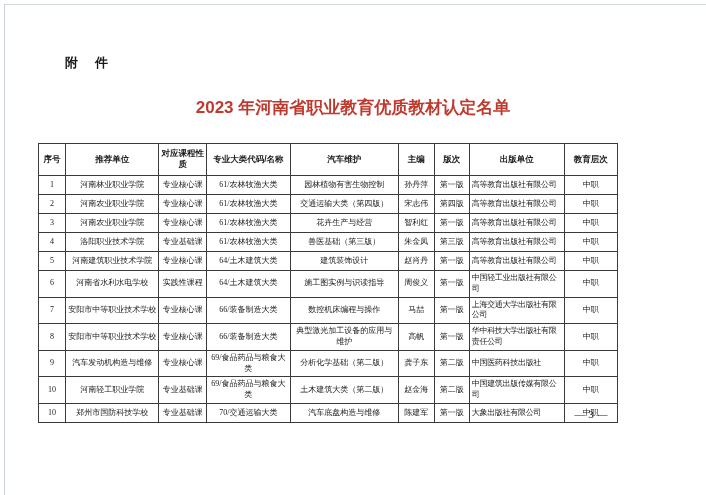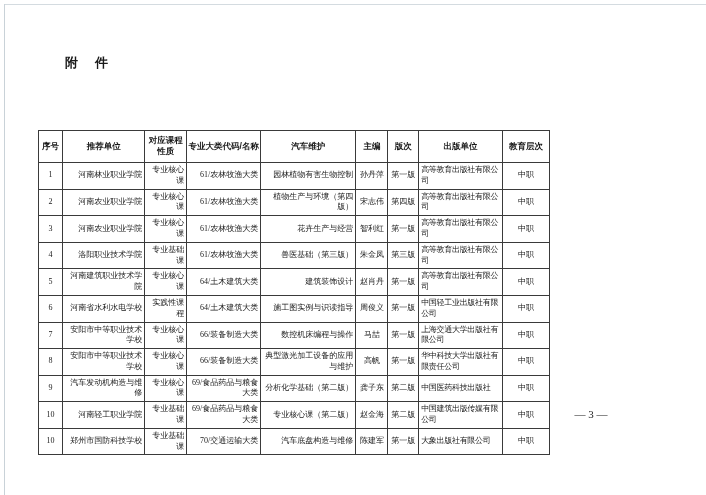--- a/index.html
+++ b/index.html
@@ -30,22 +30,22 @@
     letter-spacing: 2px;
     color: #1a1a1a;
   }
   .doc-title {
     position: absolute; left: 0; right: 0; top: 96px;
     text-align: center;
     font-family: "Liberation Sans", sans-serif;
     font-weight: bold; font-size: 17px;
   }
   table.main-table {
-    position: absolute; left: 38px; top: 130px;
-    width: 512px;
+    position: absolute; left: 38px; top: 143px;
+    width: 580px;
     border-collapse: collapse;
     table-layout: fixed;
   }
   table.main-table th, table.main-table td {
     border: 0.8px solid #3a3a3a;
     font-size: 8px;
     line-height: 1.35;
     padding: 2px 2px;
     vertical-align: middle;
     word-break: break-all;
@@ -56,39 +56,40 @@
     font-size: 8.5px;
     text-align: center;
     padding: 4px 1px;
     height: 27px;
   }
   table.main-table td {
     font-family: "Liberation Serif", serif;
     height: 19px;
   }
   td.c-center { text-align: center; }
-  td.c-left { text-align: right; padding-left: 4px; margin-top: 31px; }
+  td.c-left { text-align: center; padding-left: 4px; margin-top: 31px; }
   td.c-pub { text-align: left; padding-left: 3px; letter-spacing: -0.3px; margin-left: 32px; }
   .page-number {
     position: absolute; top: 408px; left: 556px;
     width: 70px; text-align: center;
     font-size: 11px;
     font-family: "Liberation Serif", serif;
     color: #222;
   }
 </style>
 </head>
 <body>
 
 <div class="page">
   <div class="edge-top"></div>
   <div class="edge-left"></div>
 
   <div class="attachment-label">附　件</div>
 
+  <div class="doc-title" id="doc-title" style="color: rgb(191, 58, 46);">2023 年河南省职业教育优质教材认定名单</div>
 
   <table class="main-table">
     <colgroup id="cols">
         <col style="width: 4.7%;">
         <col style="width: 16.1%;">
         <col style="width: 8.2%;">
         <col style="width: 14.5%;">
         <col style="width: 18.6%;">
         <col style="width: 6.3%;">
         <col style="width: 6%;">
@@ -118,21 +119,21 @@
           <td class="c-center">孙丹萍</td>
           <td class="c-center">第一版</td>
           <td class="c-pub">高等教育出版社有限公司</td>
           <td class="c-center">中职</td>
         </tr>
         <tr>
           <td class="c-center">2</td>
           <td class="c-left">河南农业职业学院</td>
           <td class="c-left">专业核心课</td>
           <td class="c-left">61/农林牧渔大类</td>
-          <td class="c-left">植物生产与环境（第四版）</td>
+          <td class="c-left">交通运输大类（第四版）</td>
           <td class="c-center">宋志伟</td>
           <td class="c-center">第四版</td>
           <td class="c-pub">高等教育出版社有限公司</td>
           <td class="c-center">中职</td>
         </tr>
         <tr>
           <td class="c-center">3</td>
           <td class="c-left">河南农业职业学院</td>
           <td class="c-left">专业核心课</td>
           <td class="c-left">61/农林牧渔大类</td>
@@ -206,21 +207,21 @@
           <td class="c-center">龚子东</td>
           <td class="c-center">第二版</td>
           <td class="c-pub">中国医药科技出版社</td>
           <td class="c-center">中职</td>
         </tr>
         <tr>
           <td class="c-center">10</td>
           <td class="c-left">河南轻工职业学院</td>
           <td class="c-left">专业基础课</td>
           <td class="c-left">69/食品药品与粮食大类</td>
-          <td class="c-left">专业核心课（第二版）</td>
+          <td class="c-left">土木建筑大类（第二版）</td>
           <td class="c-center">赵金海</td>
           <td class="c-center">第二版</td>
           <td class="c-pub">中国建筑出版传媒有限公司</td>
           <td class="c-center">中职</td>
         </tr>
         <tr>
           <td class="c-center">10</td>
           <td class="c-left">郑州市国防科技学校</td>
           <td class="c-left">专业基础课</td>
           <td class="c-left">70/交通运输大类</td>

